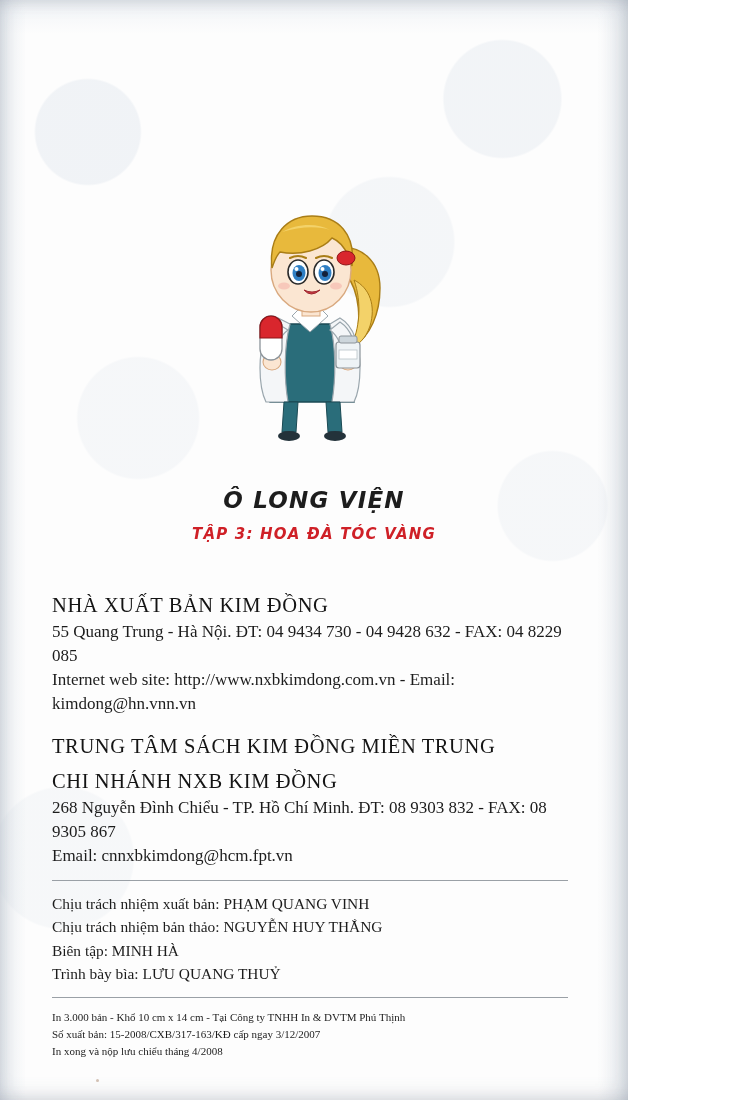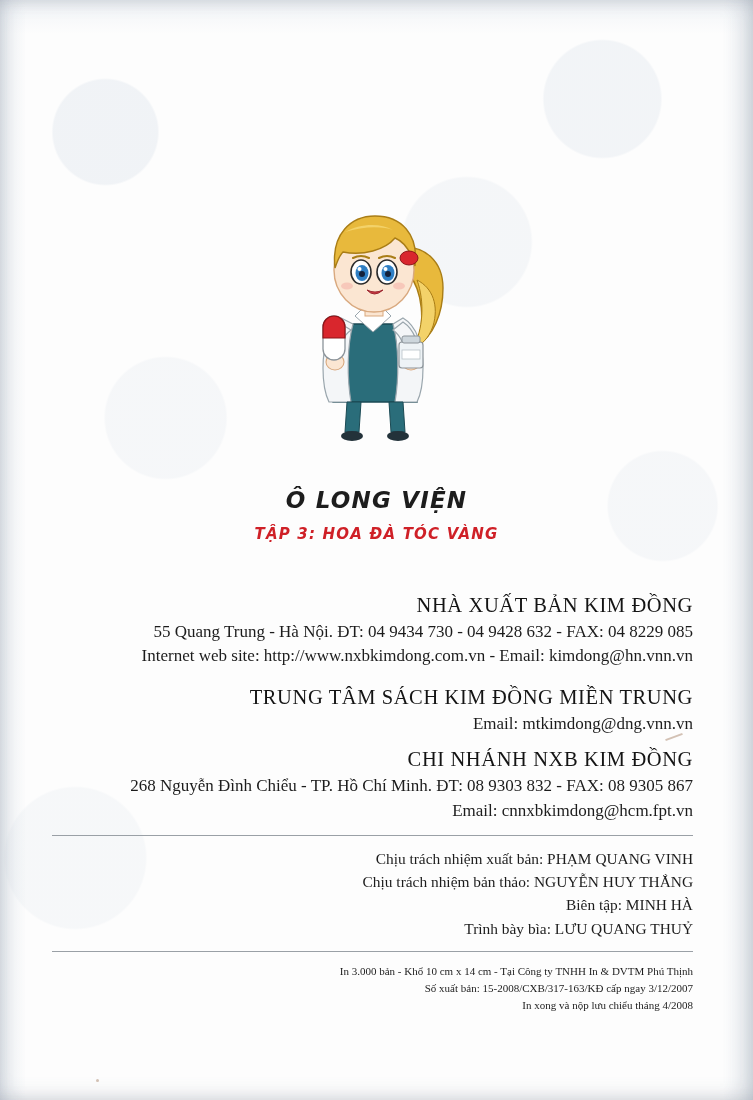--- a/index.html
+++ b/index.html
@@ -2,21 +2,21 @@
 <html><head>
 <meta charset="utf-8">
 <style>
   html, body {
     margin: 0;
     padding: 0;
     background: #ffffff;
   }
   #page {
     position: relative;
-    width: 753px;
+    width: 628px;
     height: 1100px;
     background: #fdfdfd;
     overflow: hidden;
     font-family: "Liberation Serif", serif;
     color: #1a1a1a;
   }
   
   #paper-texture {
     position: absolute;
     inset: 0;
@@ -86,21 +86,21 @@
     margin-top: 13px;
     line-height: 1.1;
   }
 
   
   .info-block {
     position: absolute;
     left: 52px;
     right: 60px;
     top: 588px;
-    text-align: right;
+    text-align: left;
   }
   .pub-name {
     font-size: 20.5px;
     letter-spacing: 0.6px;
     margin-top: 6px;
     margin-bottom: 3px;
     color: #141414;
   }
   .pub-line {
     font-size: 17px;
@@ -229,21 +229,20 @@
     <div class="info-block">
 
       <div class="group first">
         <div class="pub-name">NHÀ XUẤT BẢN KIM ĐỒNG</div>
         <div class="pub-line">55 Quang Trung - Hà Nội. ĐT: 04 9434 730 - 04 9428 632 - FAX: 04 8229 085</div>
         <div class="pub-line">Internet web site: http://www.nxbkimdong.com.vn - Email: kimdong@hn.vnn.vn</div>
       </div>
 
       <div class="group second">
         <div class="pub-name">TRUNG TÂM SÁCH KIM ĐỒNG MIỀN TRUNG</div>
-        <div class="pub-line">Email: mtkimdong@dng.vnn.vn</div>
       </div>
 
       <div class="group third">
         <div class="pub-name">CHI NHÁNH NXB KIM ĐỒNG</div>
         <div class="pub-line">268 Nguyễn Đình Chiểu - TP. Hồ Chí Minh. ĐT: 08 9303 832 - FAX: 08 9305 867</div>
         <div class="pub-line">Email: cnnxbkimdong@hcm.fpt.vn</div>
       </div>
 
       <div class="rule"></div>
 

